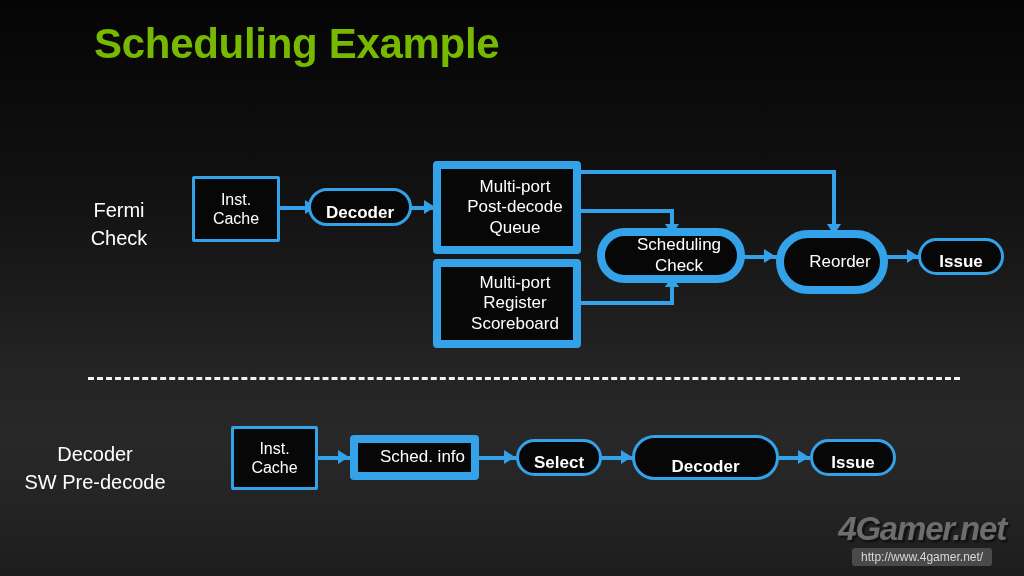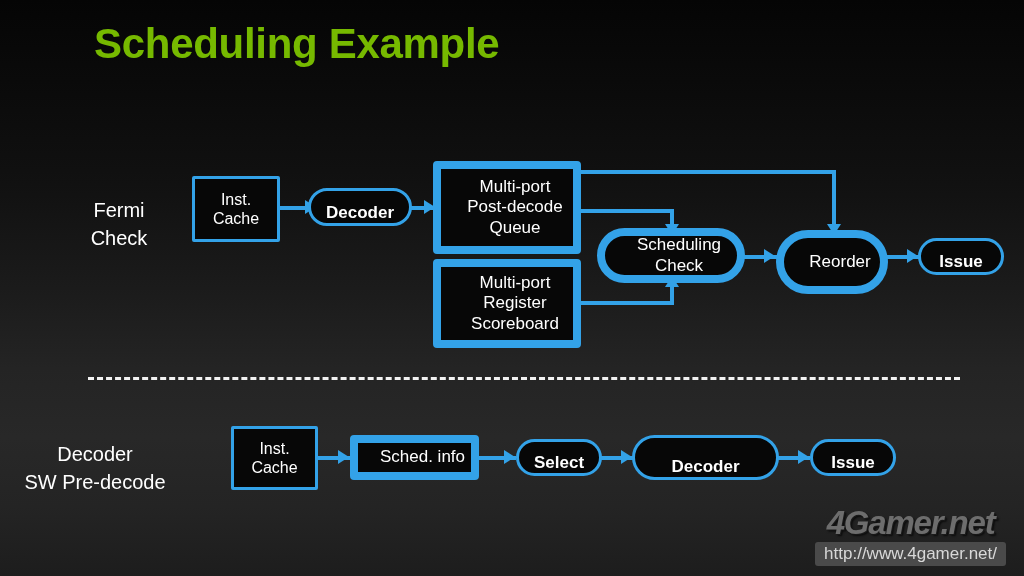--- a/index.html
+++ b/index.html
@@ -128,21 +128,21 @@
     color: #6d6d6d;
     letter-spacing: -1.2px;
     text-shadow: 1px 1px 0 #1a1a1a, 2px 2px 2px rgba(0,0,0,.7);
     line-height: 1;
   }
   #wm-url {
     margin-top: 3px;
     display: inline-block;
     background: #4a4a4a;
     color: #d8d8d8;
-    font-size: 17px;
+    font-size: 12px;
     padding: 2px 9px;
     border-radius: 3px;
     text-align: center;
   }
 </style>
 </head>
 <body>
 
 <div id="slide">
 

